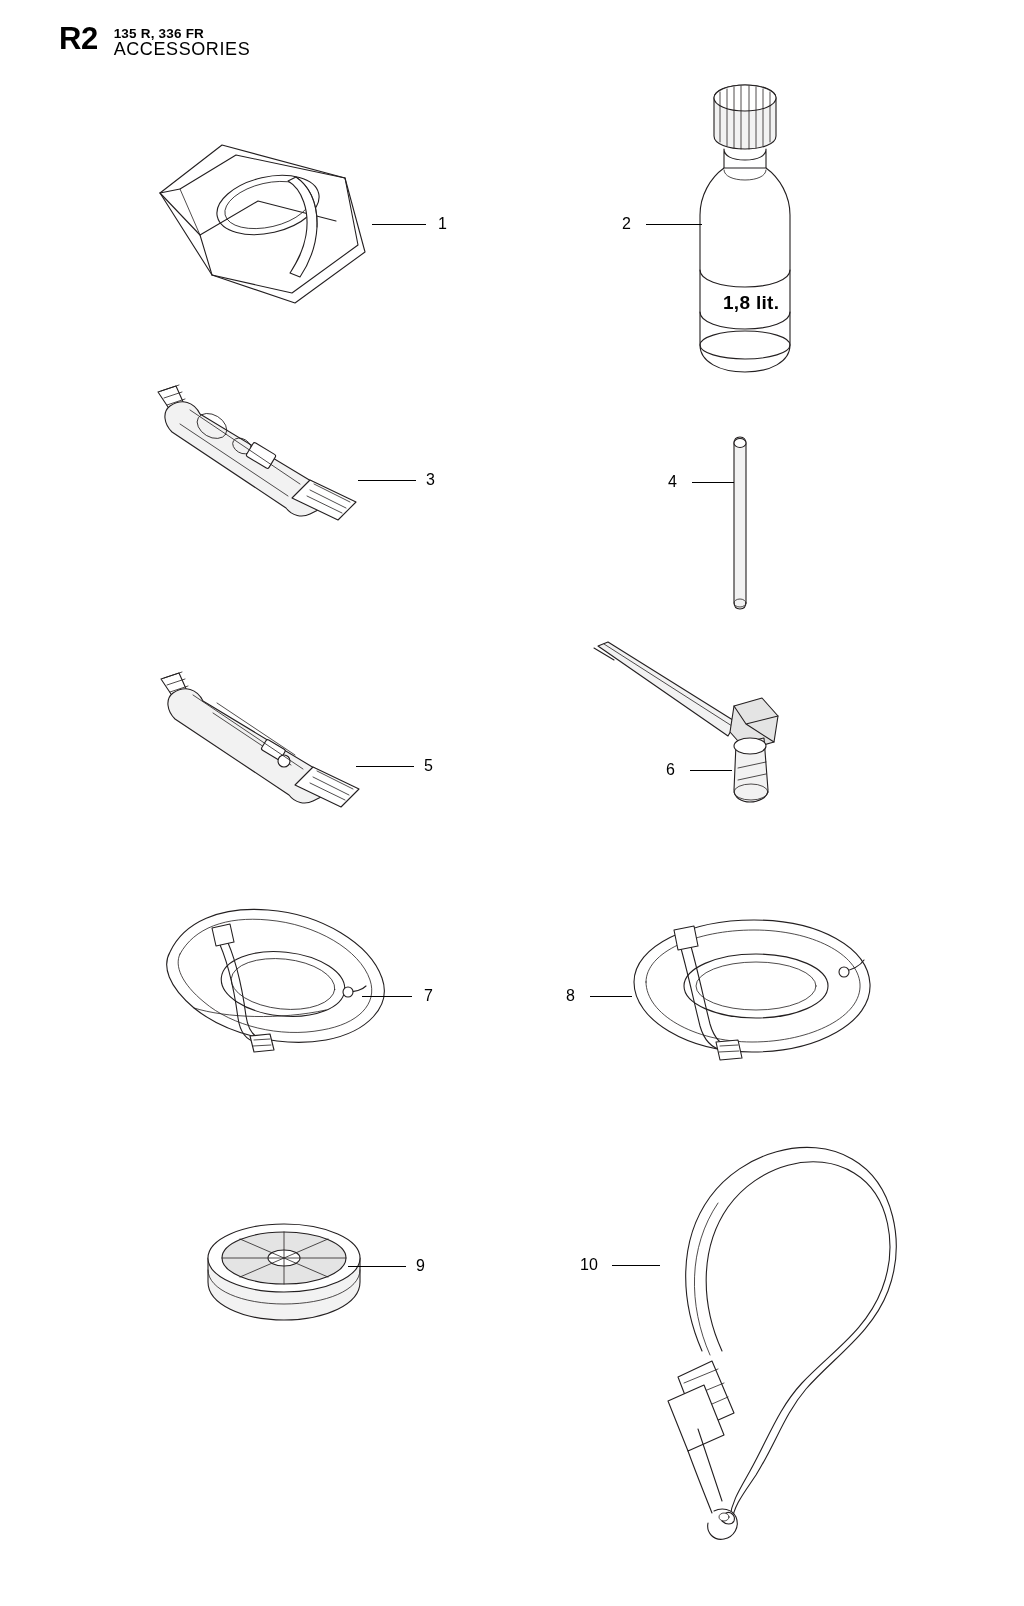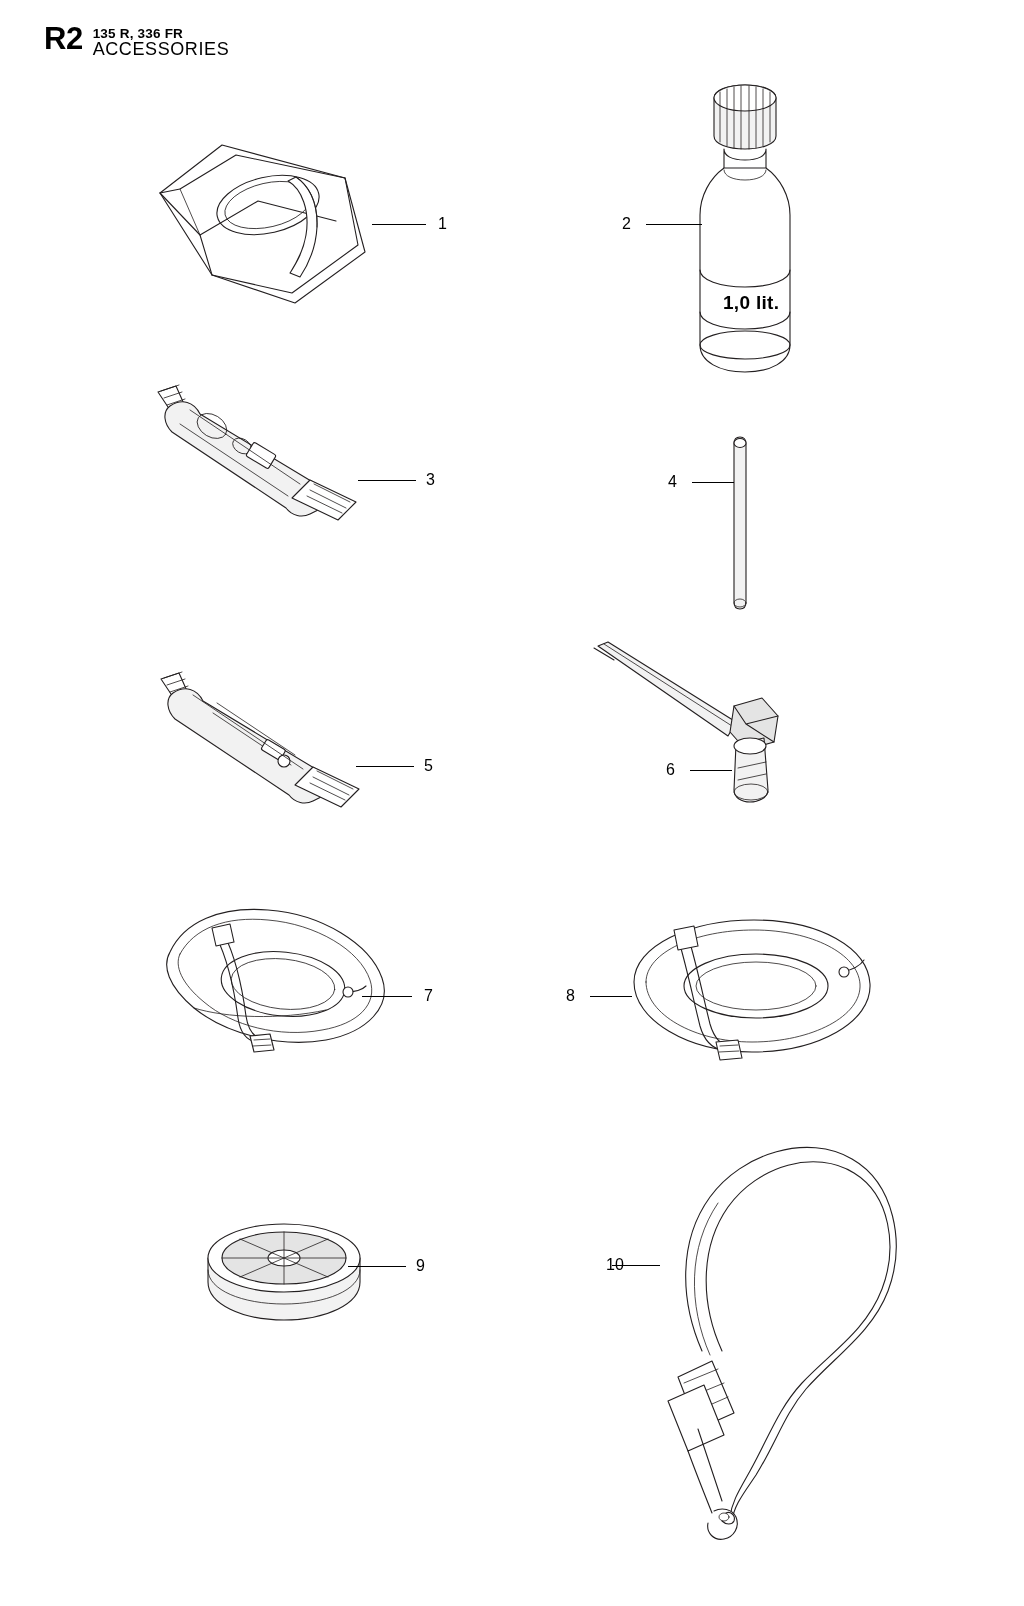--- a/index.html
+++ b/index.html
@@ -21,23 +21,24 @@
     left: 44px;
     top: 22px;
     display: flex;
     align-items: flex-start;
   }
   #header .sec-code {
     font-size: 31px;
     font-weight: 700;
     letter-spacing: -0.5px;
     line-height: 34px;
+    margin-left: 15px;
   }
   #header .titles {
-    margin-left: 10px;
+    margin-left: 16px;
     padding-top: 4px;
   }
   #header .model-line {
     font-size: 13.5px;
     font-weight: 700;
     letter-spacing: 0.2px;
     line-height: 15px;
   }
   #header .section-line {
     font-size: 18px;
@@ -111,21 +112,21 @@
 
     <path class="fill-w" d="M34,69 C34,76 42,80 55,80 C68,80 76,76 76,69 L76,90 L34,90 Z"></path>
 
     <path class="fill-w" d="M34,88 C20,98 10,116 10,135 L10,265 C10,282 30,292 55,292 C80,292 100,282 100,265 L100,135 C100,116 90,98 76,88 Z"></path>
     <ellipse class="ln" cx="55" cy="265" rx="45" ry="14"></ellipse>
     <path class="ln" d="M10,190 C10,200 30,207 55,207 C80,207 100,200 100,190"></path>
     <path class="ln" d="M10,232 C10,242 30,249 55,249 C80,249 100,242 100,232"></path>
     <path class="ln-thin" d="M34,90 C34,96 43,100 55,100 C67,100 76,96 76,90"></path>
   </svg>
 </div>
-<div class="bottle-label" style="left:723px; top:292px;">1,0 lit.</div>
+<div class="bottle-label" style="left:723px; top:292px;">1,8 lit.</div>
 <div class="leader" style="left:646px; top:224px; width:56px;"></div>
 <div class="callout-num" style="left:622px; top:216px;">2</div>
 
 <div class="part" style="left:150px; top:380px;">
   <svg width="230" height="150" viewBox="0 0 230 150">
     <path class="fill-w" d="M8,12 L26,6 L34,24 L20,30 Z"></path>
     <path class="ln-thin" d="M11,11 L29,5 M14,18 L32,12 M17,25 L35,19"></path>
     <path class="fill-g" d="M20,26 C32,18 44,22 50,34 L166,104 C176,110 178,120 172,128 L160,134 C152,138 142,136 136,128 L22,52 C14,44 12,32 20,26 Z"></path>
     <path class="fill-w" d="M160,100 L206,122 L188,140 L142,118 Z"></path>
     <path class="ln-thin" d="M164,104 L200,122 M160,110 L196,128 M157,116 L192,133"></path>
@@ -242,13 +243,13 @@
     <path class="ln-thin" d="M54,258 L88,244 M60,272 L94,258 M66,286 L98,272"></path>
     <path class="fill-w" d="M38,276 L74,260 L94,310 L58,326 Z"></path>
     <path class="ln" d="M68,304 C76,328 84,352 92,376"></path>
     <path class="ln" d="M58,326 C66,348 74,368 82,388"></path>
     <path class="fill-w" d="M84,386 C92,382 102,384 106,392 C110,402 104,412 94,414 C84,416 76,408 78,398"></path>
     <path class="ln" d="M92,396 C96,400 102,400 104,396 C106,390 100,386 96,388"></path>
     <ellipse class="ln-thin" cx="94" cy="392" rx="5" ry="4"></ellipse>
   </svg>
 </div>
 <div class="leader" style="left:612px; top:1265px; width:48px;"></div>
-<div class="callout-num" style="left:580px; top:1257px;margin-left:26px;">10</div>
+<div class="callout-num" style="left:580px; top:1257px;">10</div>
 
 </body></html>

